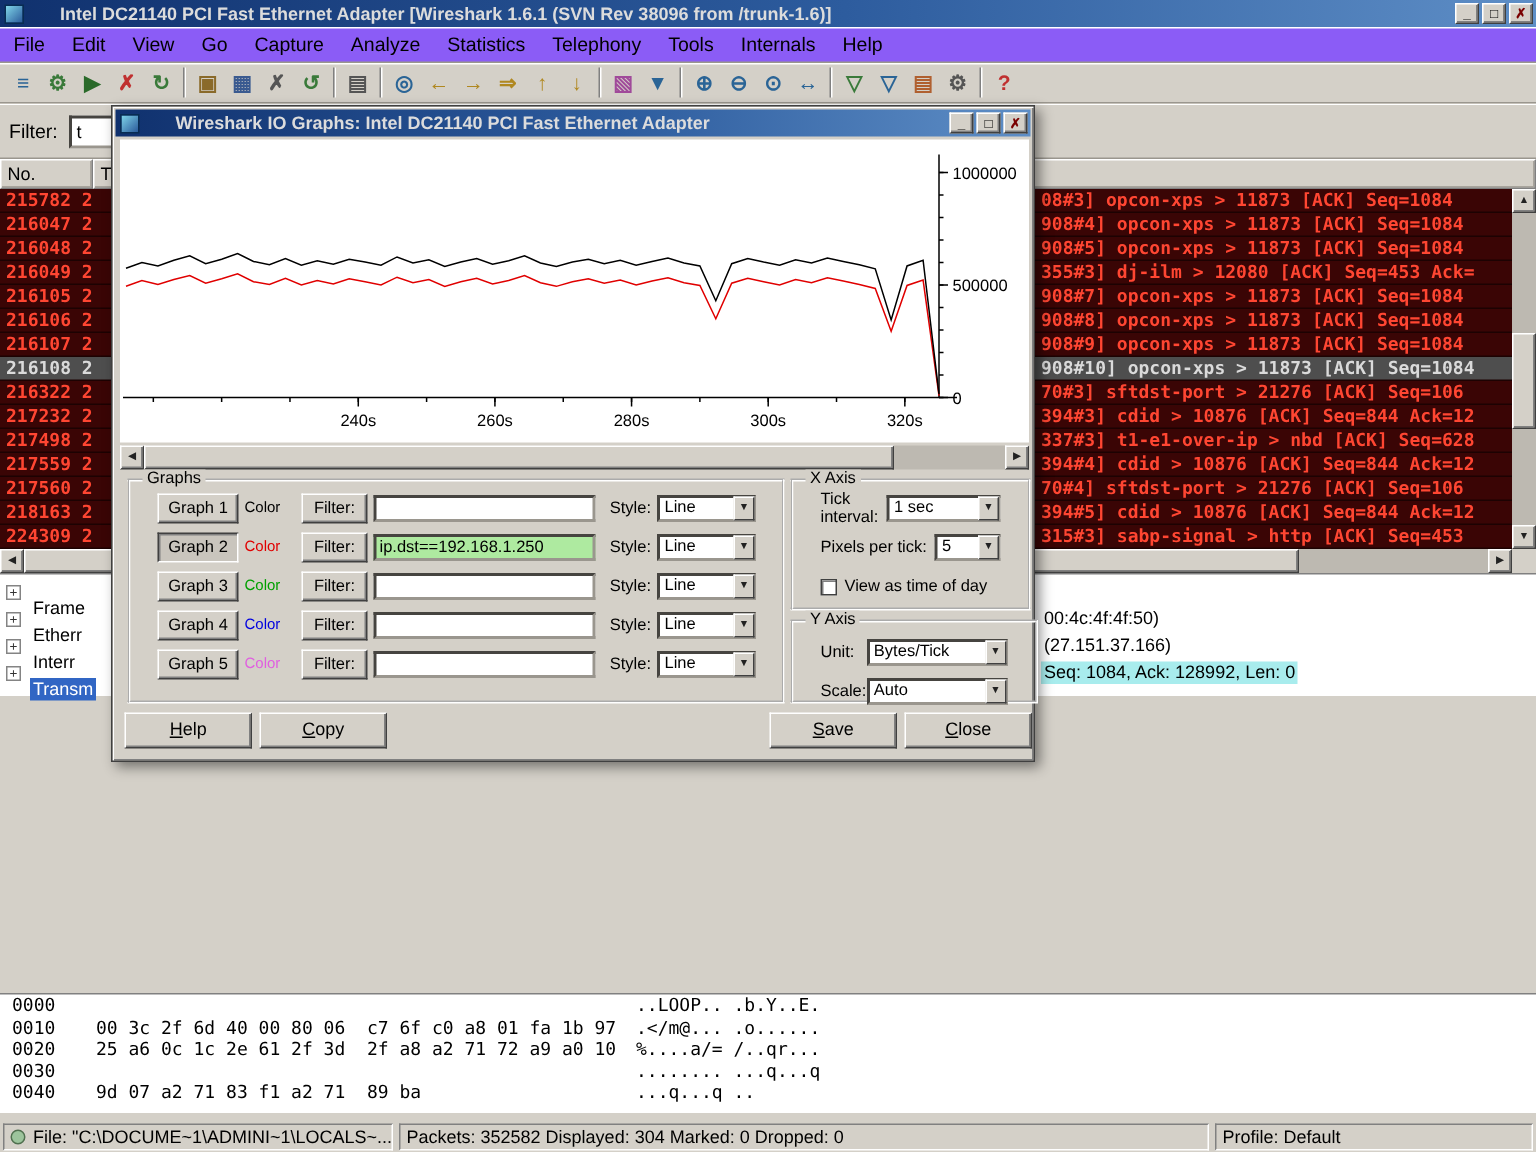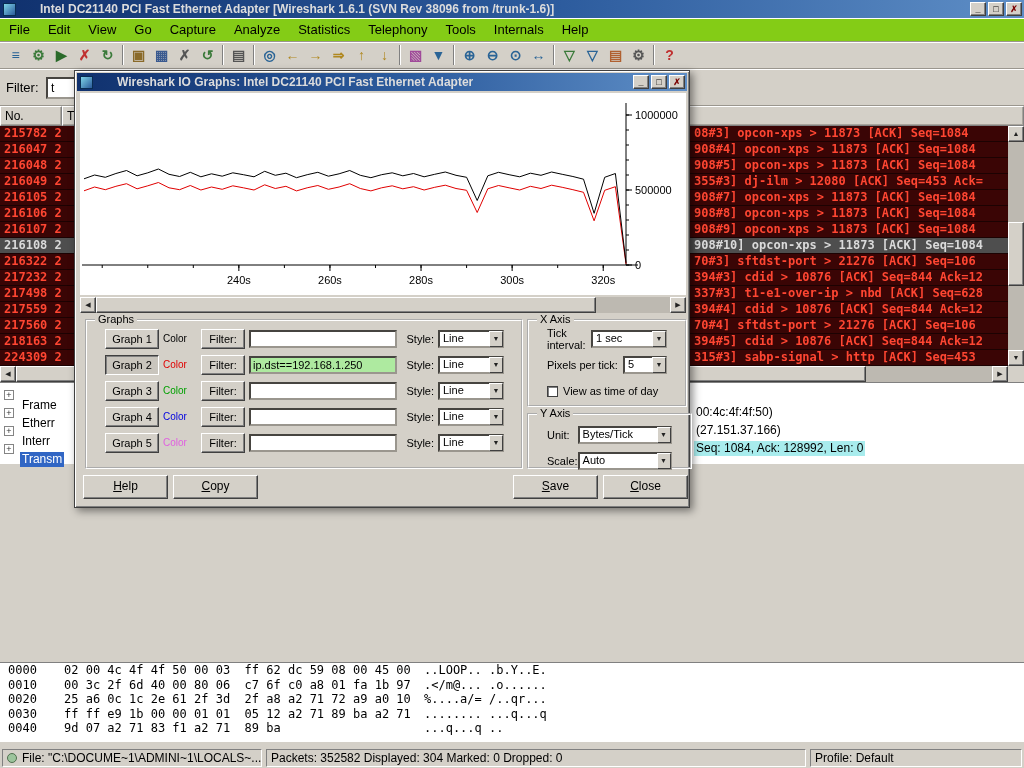--- a/index.html
+++ b/index.html
@@ -11,21 +11,21 @@
     background:linear-gradient(90deg,#10316e,#2d5c9e 55%,#5e8ec6);display:flex;align-items:center;padding:0 2px;}
   .app-ico{width:13px;height:13px;border:1px solid #082c52;margin:0 4px 0 1px;
     background:linear-gradient(135deg,#7fd4e8,#2a5a9a);}
   .title-text{flex:1;color:#dcdcdc;font-weight:bold;font-size:12px;white-space:nowrap;overflow:hidden;padding-left:20px;}
   .winbtns{display:flex;gap:2px;}
   .winbtn{width:16px;height:14px;background:#d4d0c8;border:1px solid;border-color:#fff #404040 #404040 #fff;
     box-shadow:inset -1px -1px 0 #808080;font-size:9px;line-height:12px;text-align:center;font-weight:bold;}
   .winbtn.close .gly{color:#7a0000;}
   
   .menubar{position:absolute;left:0;top:18px;width:1024px;height:24px;display:flex;align-items:center;
-    background:#84cc16;border-bottom:1px solid #9a968e;box-shadow:inset 0 1px 0 #fff;}
+    background:#8b5cf6;border-bottom:1px solid #9a968e;box-shadow:inset 0 1px 0 #fff;}
   .menu-item{padding:3px 9px;font-size:13px;}
   .toolbar{position:absolute;left:0;top:42px;width:1024px;height:27px;display:flex;align-items:center;
     padding-left:4px;background:#d4d0c8;border-bottom:1px solid #9a968e;box-shadow:inset 0 1px 0 #fff;}
   .tbtn{width:23px;height:23px;display:flex;align-items:center;justify-content:center;
     font-size:14px;font-weight:bold;}
   .tsep{width:2px;height:20px;border-left:1px solid #808080;border-right:1px solid #fff;margin:0 3px;}
   
   .filterbar{position:absolute;left:0;top:69px;width:1024px;height:37px;background:#d4d0c8;
     border-bottom:1px solid #9a968e;box-shadow:inset 0 1px 0 #fff;}
   .filter-label{position:absolute;left:6px;top:11px;font-size:13px;}
@@ -271,24 +271,24 @@
         <span class="dlabel">Interr</span>
         <span class="dfrag">(27.151.37.166)</span>
       </div>
       <div class="drow">
         <span class="expander">+</span>
         <span class="dlabel sel-blue">Transm</span>
         <span class="dfrag sel-cyan">Seq: 1084, Ack: 128992, Len: 0</span>
       </div>
     </div>
   <div class="hexpane" id="hexpane">
-      <div class="hxline"><span class="hxoff">0000</span><span class="hxbytes">02 00 4c 4f 4f 50 00 03  ff 62 dc 59 08 00 45 00</span><span class="hxascii">..LOOP.. .b.Y..E.</span></div>
+      <div class="hxline"><span class="hxoff">0000</span><span class="hxascii">..LOOP.. .b.Y..E.</span></div>
       <div class="hxline"><span class="hxoff">0010</span><span class="hxbytes">00 3c 2f 6d 40 00 80 06  c7 6f c0 a8 01 fa 1b 97</span><span class="hxascii">.&lt;/m@... .o......</span></div>
       <div class="hxline"><span class="hxoff">0020</span><span class="hxbytes">25 a6 0c 1c 2e 61 2f 3d  2f a8 a2 71 72 a9 a0 10</span><span class="hxascii">%....a/= /..qr...</span></div>
-      <div class="hxline"><span class="hxoff">0030</span><span class="hxbytes">ff ff e9 1b 00 00 01 01  05 12 a2 71 89 ba a2 71</span><span class="hxascii">........ ...q...q</span></div>
+      <div class="hxline"><span class="hxoff">0030</span><span class="hxascii">........ ...q...q</span></div>
       <div class="hxline"><span class="hxoff">0040</span><span class="hxbytes">9d 07 a2 71 83 f1 a2 71  89 ba</span><span class="hxascii">...q...q ..</span></div>
     </div>
 
   <div class="statusbar">
     <span class="sseg" style="left:2px;width:260px;"><span class="status-ico"></span><span>File: "C:\DOCUME~1\ADMINI~1\LOCALS~...</span></span>
     <span class="sseg" style="left:266px;width:540px;">Packets: 352582 Displayed: 304 Marked: 0 Dropped: 0</span>
     <span class="sseg" style="left:810px;width:212px;">Profile: Default</span>
   </div>
 
   <div class="dialog">

